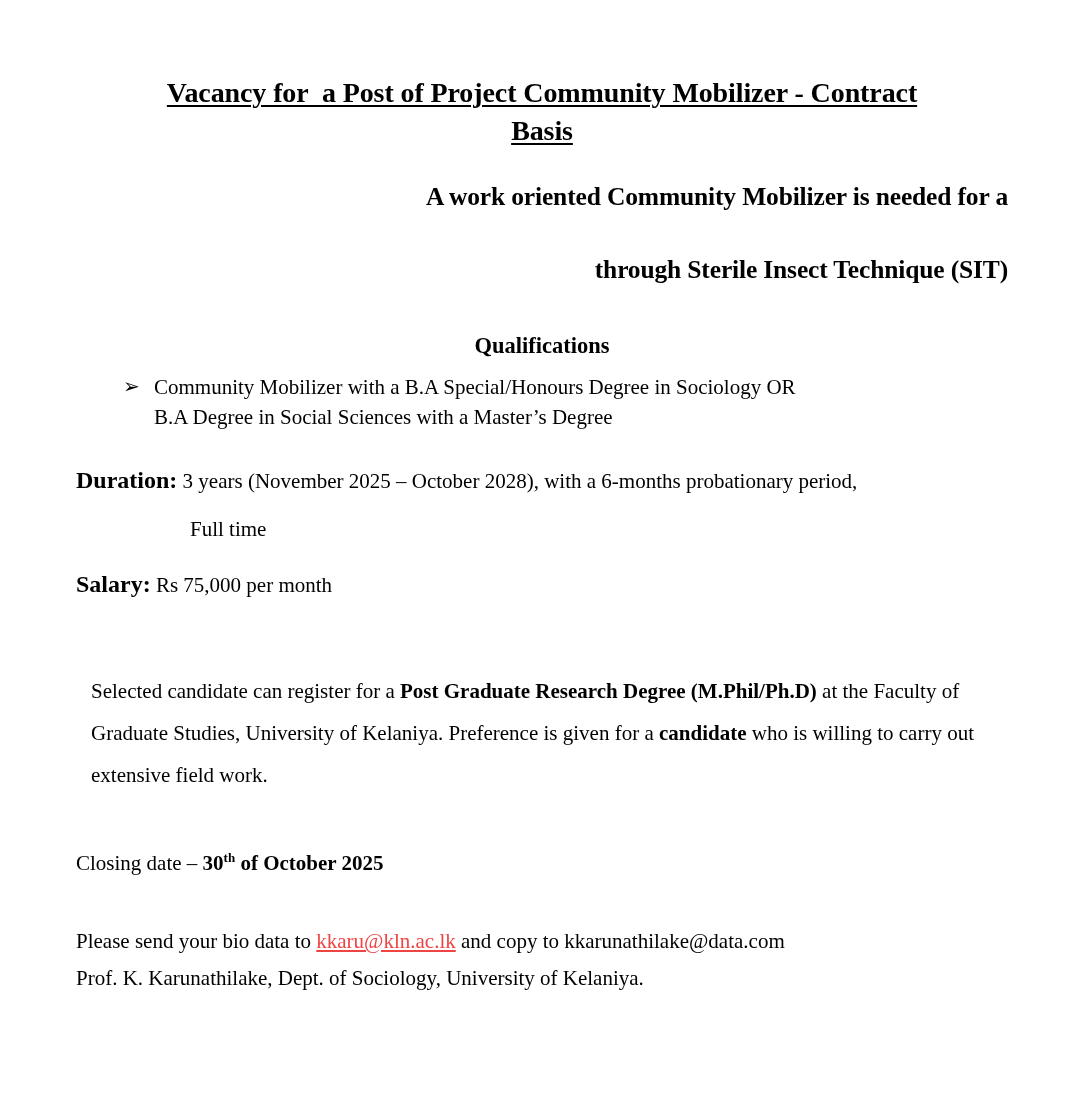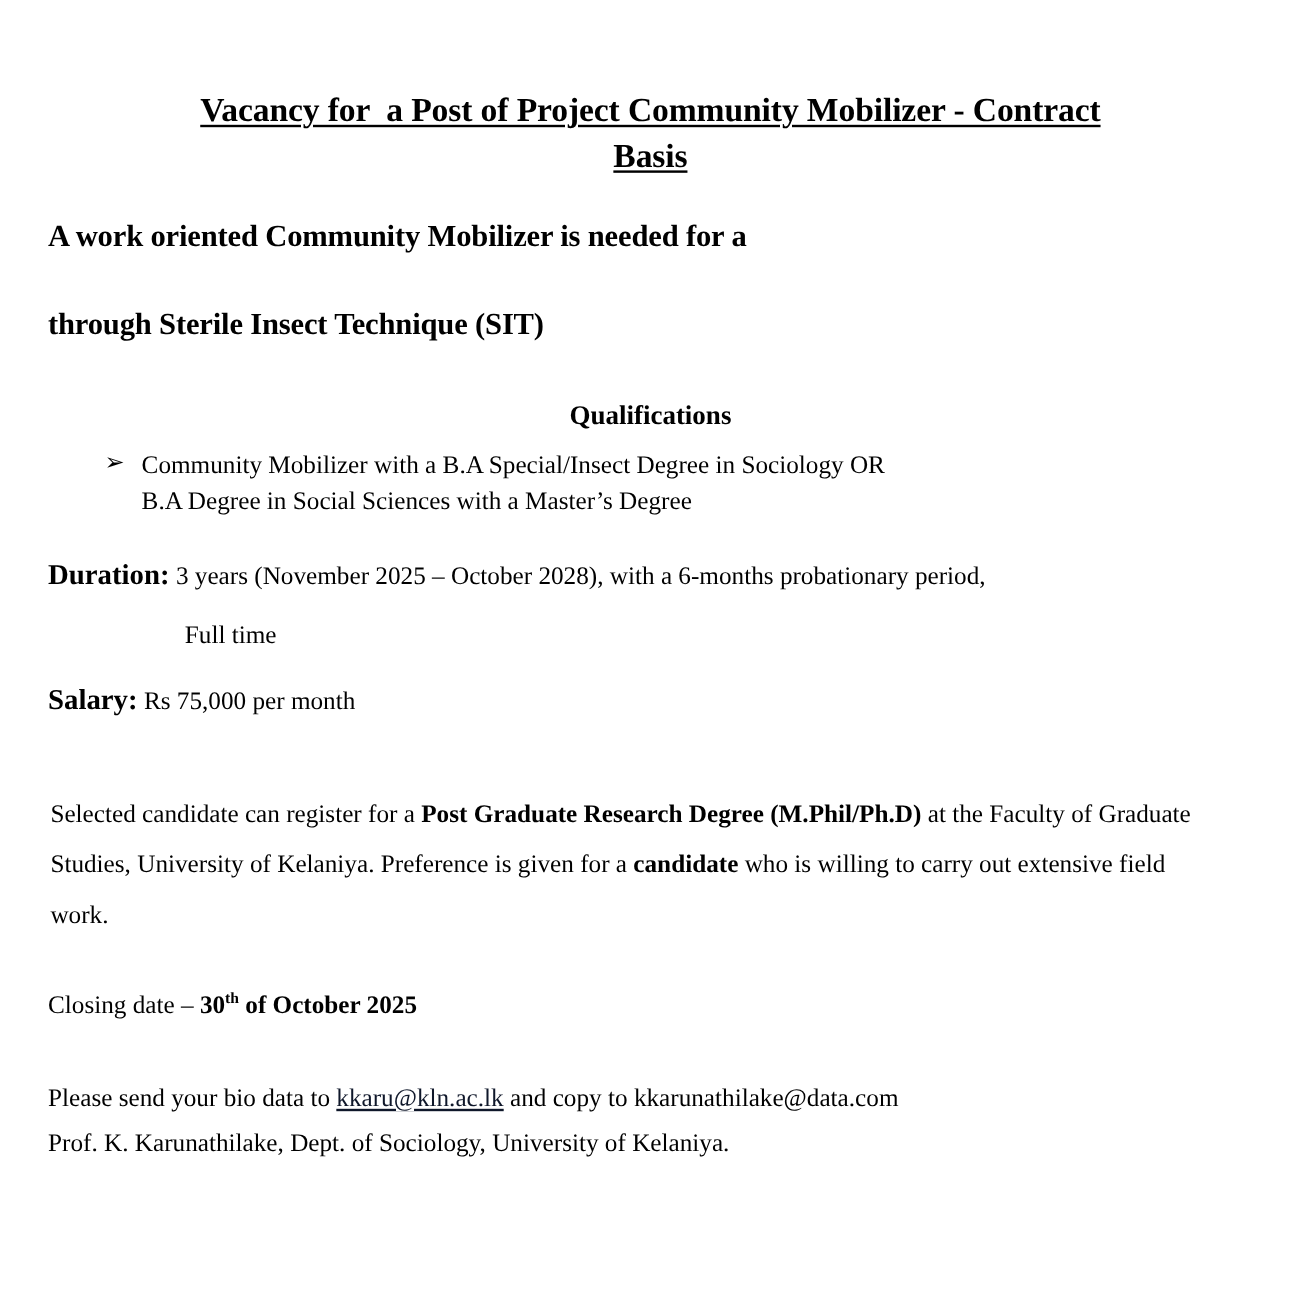--- a/index.html
+++ b/index.html
@@ -14,21 +14,21 @@
     font-family: "Liberation Serif", "DejaVu Serif", serif;
     color: #000000;
     -webkit-font-smoothing: antialiased;
   }
 
   .page {
     position: relative;
     width: 1084px;
     height: 1096px;
     box-sizing: border-box;
-    padding: 0 40px;
+    padding: 0 76px;
     overflow: hidden;
   }
 
   
   .doc-title {
     margin: 0;
     padding-top: 74px;
     text-align: center;
     font-size: 28px;
     font-weight: bold;
@@ -38,21 +38,21 @@
   .doc-title .u {
     text-decoration: underline;
     text-decoration-thickness: 2px;
     text-underline-offset: 3px;
     white-space: pre;
   }
 
   .doc-subtitle {
     margin: 0;
     padding-top: 30px;
-    text-align: left;
+    text-align: right;
     font-size: 25.5px;
     font-weight: bold;
     line-height: 1.44;
     letter-spacing: -0.15px;
   }
 
   .section-heading {
     margin: 0;
     padding-top: 43px;
     font-size: 22.5px;
@@ -107,21 +107,21 @@
   }
   .wrap-line {
     margin: 0;
     padding-top: 20px;
     font-size: 21px;
     line-height: 1.42;
   }
 
   
   .body-paragraph {
-    margin: 2px;
+    margin: 15px;
     padding-top: 54px;
     font-size: 21px;
     line-height: 2.0;
     max-width: 962px;
   }
   .body-paragraph b { font-weight: bold; }
 
   .closing-line {
     margin: 0;
     padding-top: 38px;
@@ -137,21 +137,21 @@
 
   .contact-block {
     padding-top: 44px;
   }
   .contact-line {
     margin: 0;
     font-size: 21px;
     line-height: 1.78;
   }
   .maillink {
-    color: #0f172a;
+    color: #ef4444;
     text-decoration: underline;
     text-decoration-thickness: 1.5px;
     text-underline-offset: 2px;
   }
 </style>
 </head>
 <body>
 
 <div class="page">
 
@@ -164,21 +164,21 @@
     <span>A work oriented Community Mobilizer is needed for a</span><br>
     <br>
     <span>through Sterile Insect Technique (SIT)</span>
   </h2>
 
   <h3 class="section-heading">Qualifications</h3>
 
   <ul class="bullet-list">
     <li class="bullet-item">
       <span class="bullet-marker">➢</span>
-      <span class="bullet-line">Community Mobilizer with a B.A Special/Insect Degree in Sociology OR</span>
+      <span class="bullet-line">Community Mobilizer with a B.A Special/Honours Degree in Sociology OR</span>
       <span class="bullet-line">B.A Degree in Social Sciences with a Master’s Degree</span>
     </li>
   </ul>
 
   <p class="field-row field-duration">
     <span class="field-label">Duration:</span>
     <span class="field-value">3 years (November 2025 – October 2028), with a 6-months probationary period,</span>
   </p>
 
   <p class="indent-line">Full time</p>

